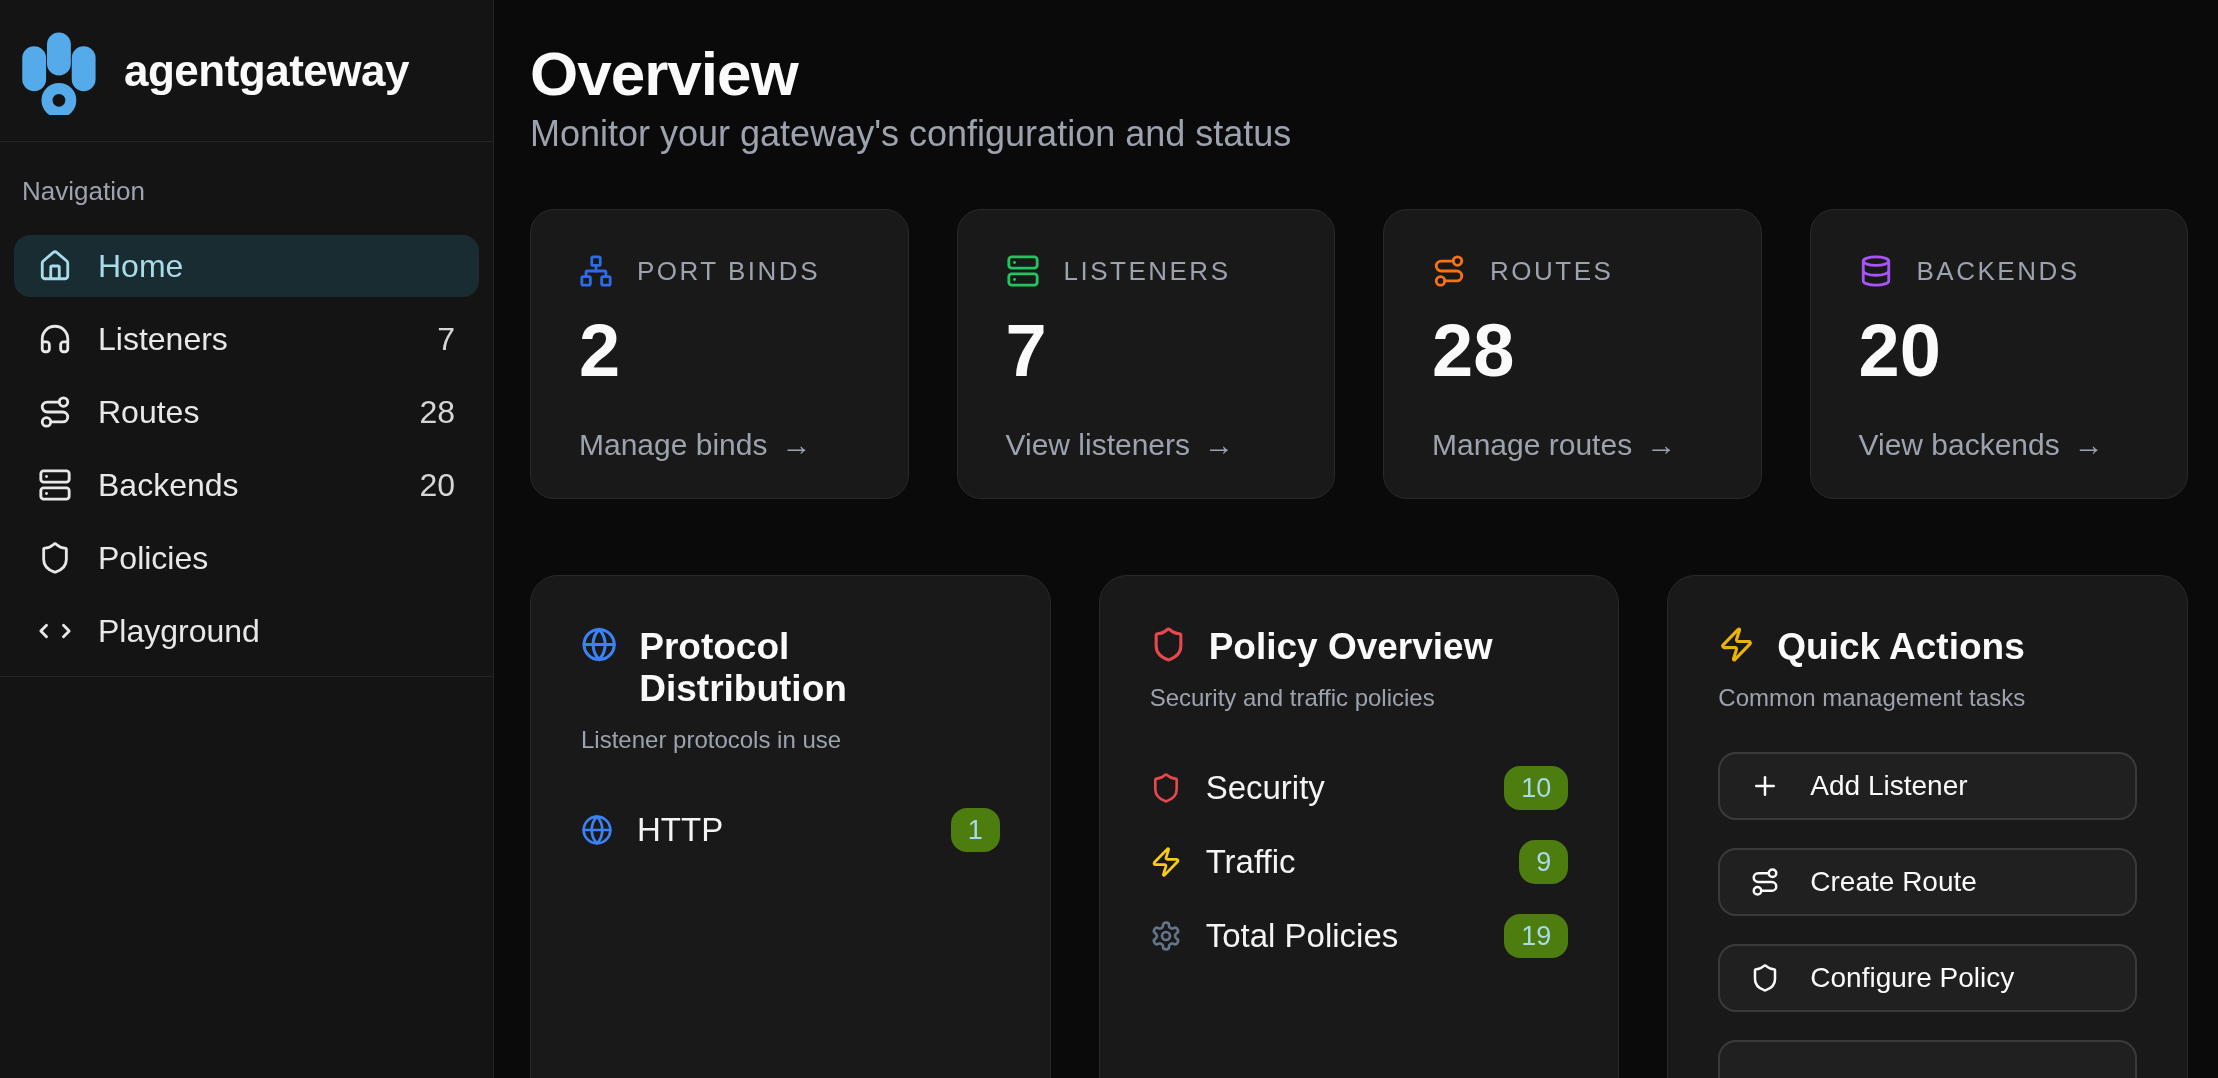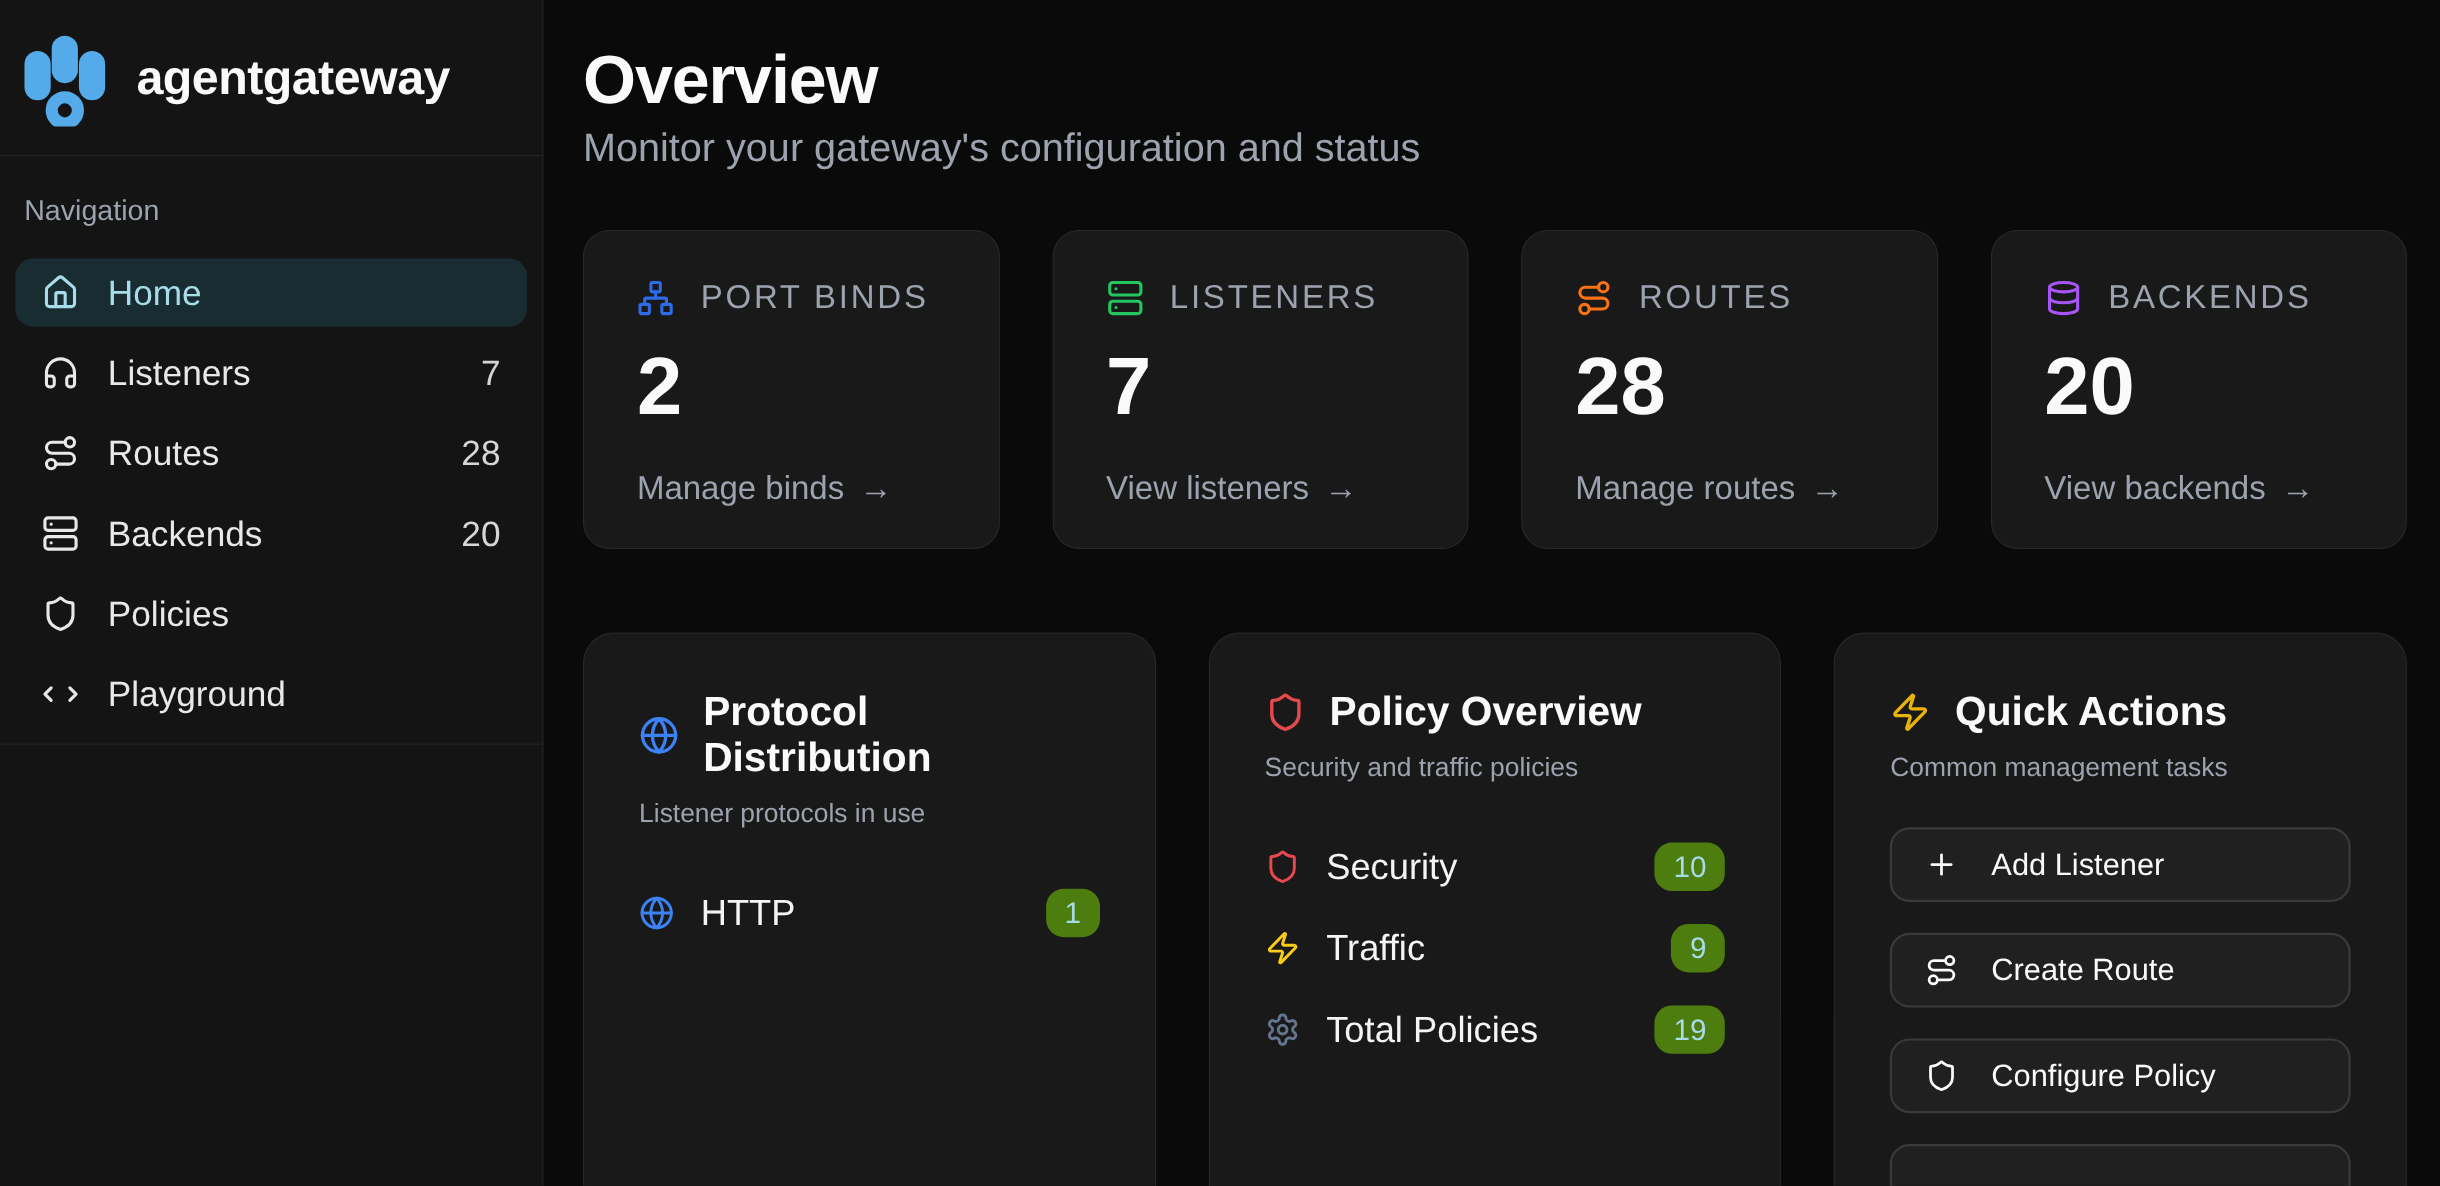--- a/index.html
+++ b/index.html
@@ -39,32 +39,32 @@
   }
   .page-title { font-size:62px; font-weight:700; letter-spacing:-1px; color:#fafafa; margin-bottom:4px; }
   .page-subtitle { font-size:36px; color:#9ca3af; margin-bottom:54px; font-weight:400; }
   .stats-grid { display:grid; grid-template-columns:repeat(4,1fr); gap:48px; }
   .stat-card {
     background:#191919; border:1px solid #292929; border-radius:24px;
     height:290px; padding:44px 48px 36px; display:flex; flex-direction:column;
   }
   .stat-head { display:flex; align-items:center; gap:24px; }
   .stat-head svg { width:34px; height:34px; }
-  .stat-label { font-size:30px; letter-spacing:2.5px; color:#9ca3af; font-weight:500; }
+  .stat-label { font-size:26px; letter-spacing:2.5px; color:#9ca3af; font-weight:500; }
   .stat-value { font-size:74px; font-weight:700; color:#fafafa; margin-top:26px; line-height:1; }
   .stat-link {
     margin-top:auto; font-size:30px; color:#9ca3af;
     display:flex; align-items:center; gap:14px; cursor:pointer;
   }
   .cards-grid { margin-top:76px; display:grid; grid-template-columns:repeat(3,1fr); gap:48px; }
   .info-card {
     background:#191919; border:1px solid #292929; border-radius:28px;
     height:600px; padding:50px; overflow:hidden;
   }
-  .card-head { display:flex; align-items:center; gap:22px; }
+  .card-head { display:flex; align-items:flex-start; gap:22px; }
   .card-head svg { width:37px; height:37px; }
   .card-title { font-size:37px; font-weight:700; color:#fafafa; }
   .card-sub { font-size:24px; color:#9ca3af; margin-top:16px; font-weight:400; }
   .card-rows { margin-top:52px; }
   .row { display:flex; align-items:center; height:48px; margin-bottom:26px; }
   .row svg { width:32px; height:32px; }
   .row-label { margin-left:24px; font-size:33px; color:#f4f4f5; }
   .badge {
     margin-left:auto; background:#4d7c0f; color:#a7dbe8;
     border-radius:16px; padding:6px 17px; font-size:27px; line-height:1.2;

